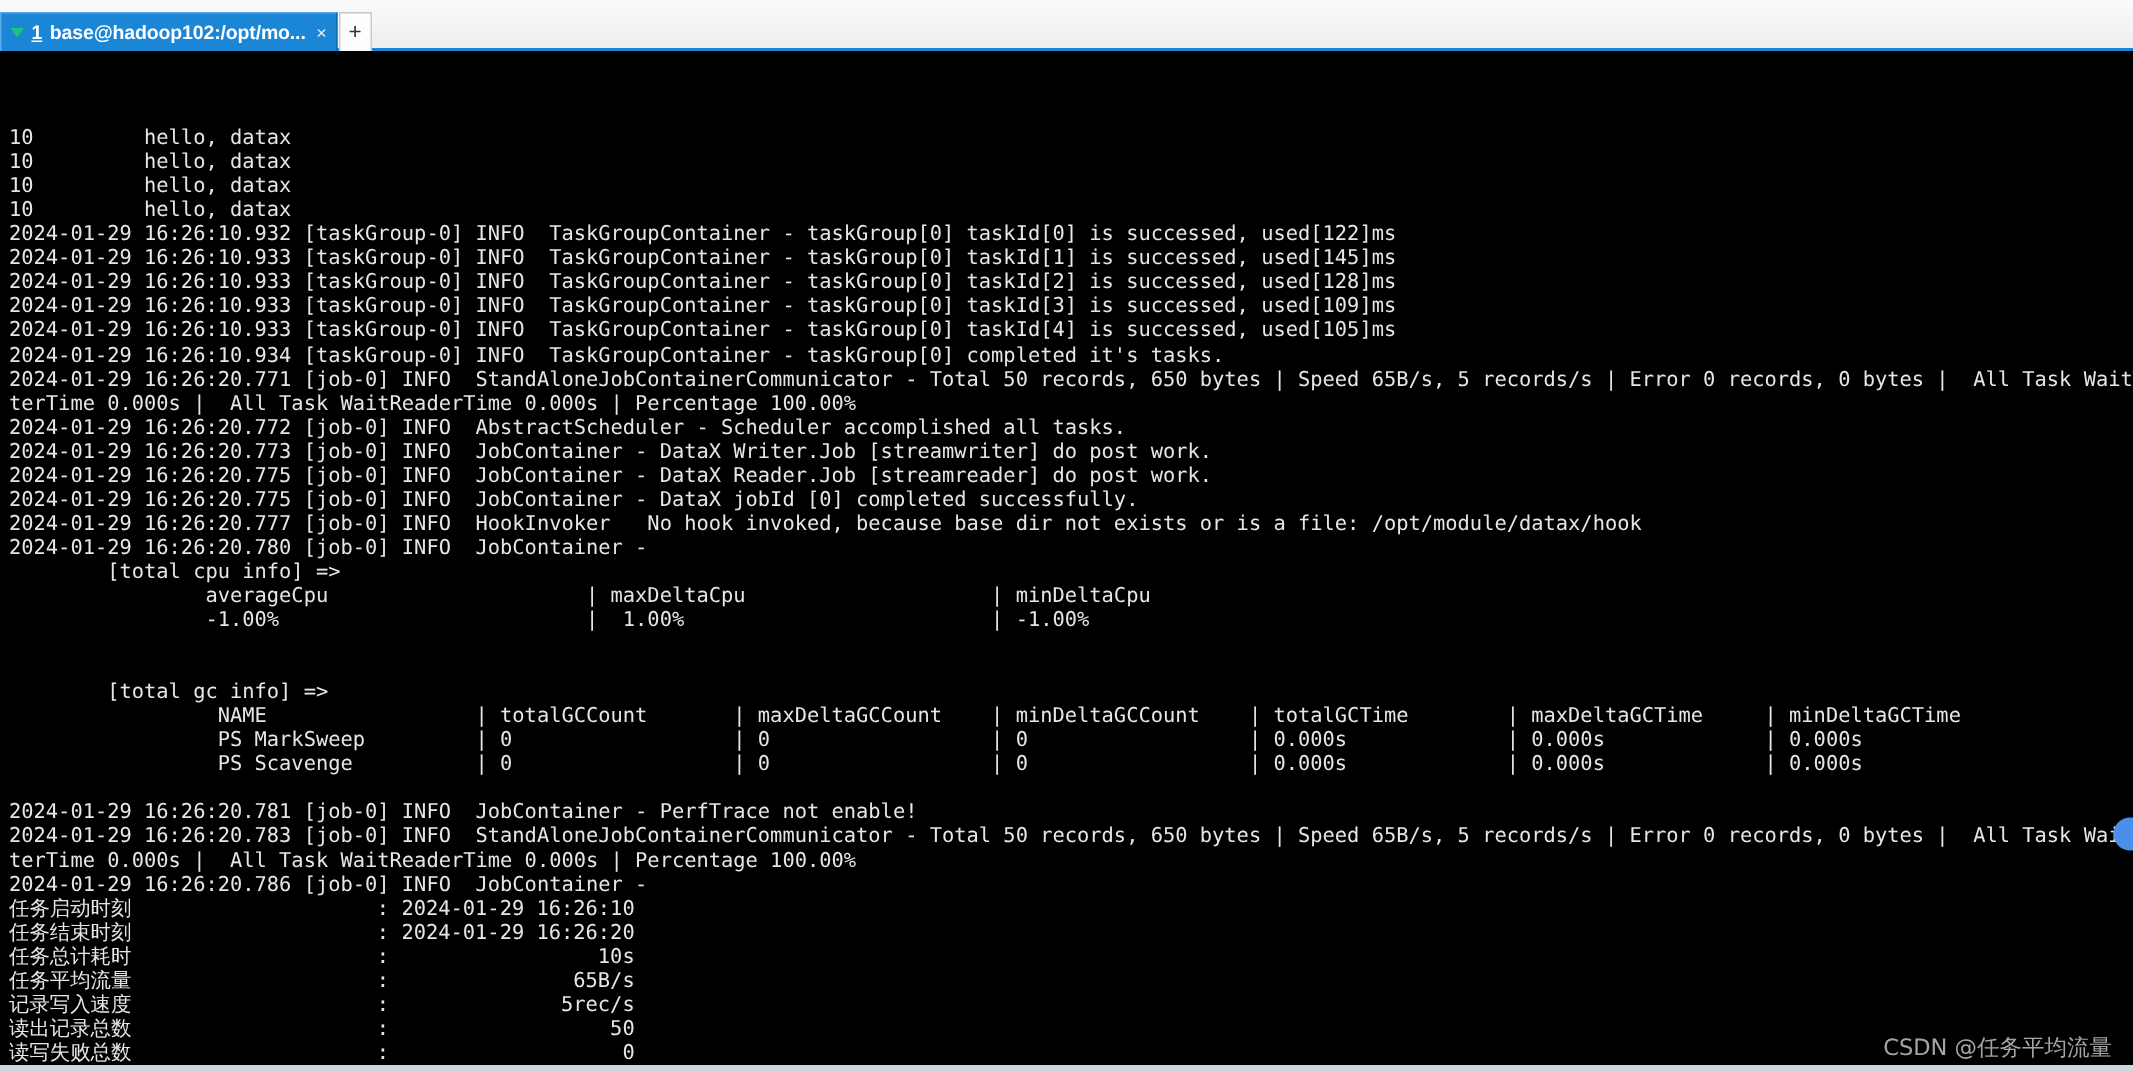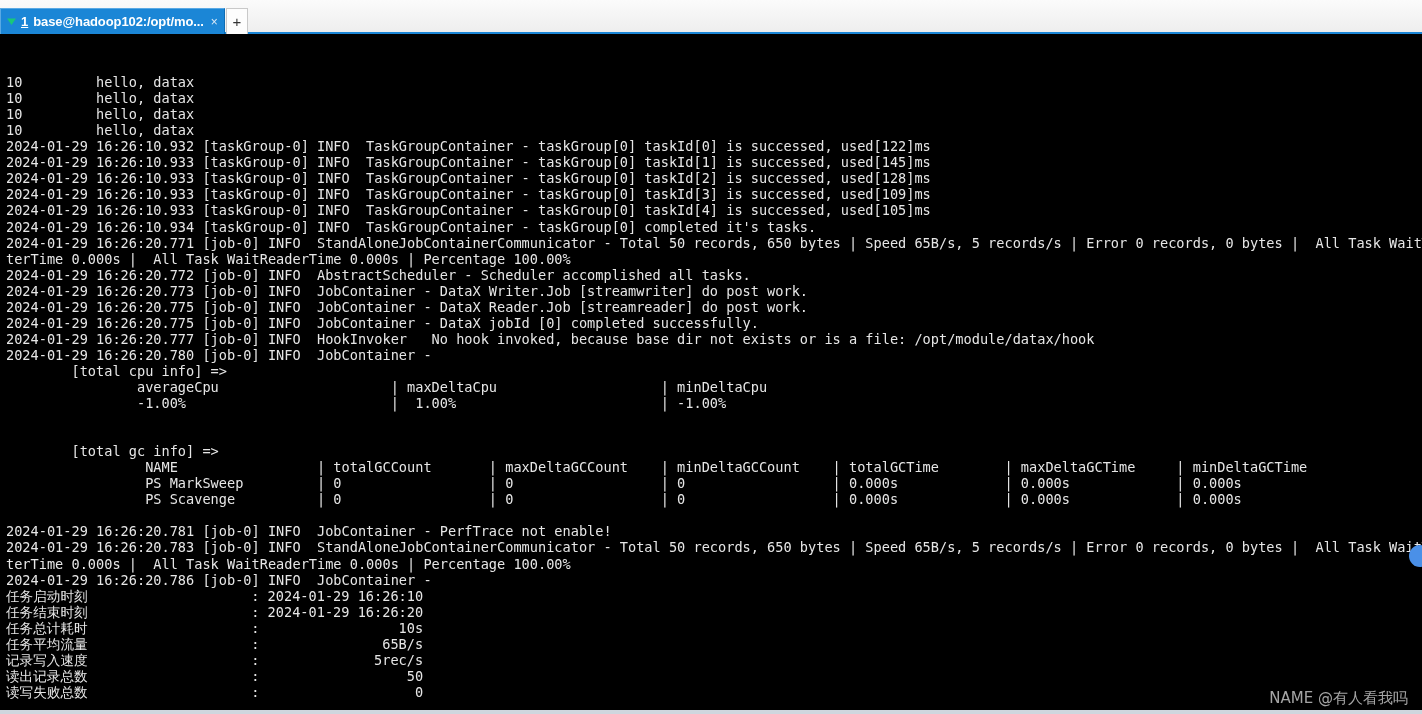--- a/index.html
+++ b/index.html
@@ -101,21 +101,21 @@
     top: 34px;
     width: 1422px;
     height: 680px;
     background: #000000;
     color: #e6e6e6;
     font-family: "DejaVu Sans Mono", "Liberation Mono", monospace;
     font-size: 13.6px;
     line-height: 16.05px;
     overflow: hidden;
     box-sizing: border-box;
-    padding: 8px 0 0 6px;
+    padding: 18px 0 0 6px;
     white-space: pre;
   }
   .line {
     height: 16.05px;
     white-space: pre;
     letter-spacing: 0px;
   }
   .line.blank { color: transparent; }
 
   
@@ -163,15 +163,15 @@
       <div class="tab-new">+</div>
     </div>
   </div>
 
   <div class="terminal">
     <div id="lines"><div class="line">10         hello, datax</div><div class="line">10         hello, datax</div><div class="line">10         hello, datax</div><div class="line">10         hello, datax</div><div class="line">2024-01-29 16:26:10.932 [taskGroup-0] INFO  TaskGroupContainer - taskGroup[0] taskId[0] is successed, used[122]ms</div><div class="line">2024-01-29 16:26:10.933 [taskGroup-0] INFO  TaskGroupContainer - taskGroup[0] taskId[1] is successed, used[145]ms</div><div class="line">2024-01-29 16:26:10.933 [taskGroup-0] INFO  TaskGroupContainer - taskGroup[0] taskId[2] is successed, used[128]ms</div><div class="line">2024-01-29 16:26:10.933 [taskGroup-0] INFO  TaskGroupContainer - taskGroup[0] taskId[3] is successed, used[109]ms</div><div class="line">2024-01-29 16:26:10.933 [taskGroup-0] INFO  TaskGroupContainer - taskGroup[0] taskId[4] is successed, used[105]ms</div><div class="line">2024-01-29 16:26:10.934 [taskGroup-0] INFO  TaskGroupContainer - taskGroup[0] completed it's tasks.</div><div class="line">2024-01-29 16:26:20.771 [job-0] INFO  StandAloneJobContainerCommunicator - Total 50 records, 650 bytes | Speed 65B/s, 5 records/s | Error 0 records, 0 bytes |  All Task WaitWri</div><div class="line">terTime 0.000s |  All Task WaitReaderTime 0.000s | Percentage 100.00%</div><div class="line">2024-01-29 16:26:20.772 [job-0] INFO  AbstractScheduler - Scheduler accomplished all tasks.</div><div class="line">2024-01-29 16:26:20.773 [job-0] INFO  JobContainer - DataX Writer.Job [streamwriter] do post work.</div><div class="line">2024-01-29 16:26:20.775 [job-0] INFO  JobContainer - DataX Reader.Job [streamreader] do post work.</div><div class="line">2024-01-29 16:26:20.775 [job-0] INFO  JobContainer - DataX jobId [0] completed successfully.</div><div class="line">2024-01-29 16:26:20.777 [job-0] INFO  HookInvoker   No hook invoked, because base dir not exists or is a file: /opt/module/datax/hook</div><div class="line">2024-01-29 16:26:20.780 [job-0] INFO  JobContainer - </div><div class="line">        [total cpu info] =&gt;</div><div class="line">                averageCpu                     | maxDeltaCpu                    | minDeltaCpu                    </div><div class="line">                -1.00%                         |  1.00%                         | -1.00%                         </div><div class="line blank"> </div><div class="line blank"> </div><div class="line">        [total gc info] =&gt;</div><div class="line">                 NAME                 | totalGCCount       | maxDeltaGCCount    | minDeltaGCCount    | totalGCTime        | maxDeltaGCTime     | minDeltaGCTime     </div><div class="line">                 PS MarkSweep         | 0                  | 0                  | 0                  | 0.000s             | 0.000s             | 0.000s             </div><div class="line">                 PS Scavenge          | 0                  | 0                  | 0                  | 0.000s             | 0.000s             | 0.000s             </div><div class="line blank"> </div><div class="line">2024-01-29 16:26:20.781 [job-0] INFO  JobContainer - PerfTrace not enable!</div><div class="line">2024-01-29 16:26:20.783 [job-0] INFO  StandAloneJobContainerCommunicator - Total 50 records, 650 bytes | Speed 65B/s, 5 records/s | Error 0 records, 0 bytes |  All Task WaitWri</div><div class="line">terTime 0.000s |  All Task WaitReaderTime 0.000s | Percentage 100.00%</div><div class="line">2024-01-29 16:26:20.786 [job-0] INFO  JobContainer - </div><div class="line">任务启动时刻                    : 2024-01-29 16:26:10</div><div class="line">任务结束时刻                    : 2024-01-29 16:26:20</div><div class="line">任务总计耗时                    :                 10s</div><div class="line">任务平均流量                    :               65B/s</div><div class="line">记录写入速度                    :              5rec/s</div><div class="line">读出记录总数                    :                  50</div><div class="line">读写失败总数                    :                   0</div><div class="line blank"> </div></div>
     
   </div>
 
   <div class="scroll-dot"></div>
-  <div class="watermark">NAME @有人看我吗</div>
+  <div class="watermark">CSDN @任务平均流量</div>
   <div class="bottom-strip"></div>
 </div>
 
 </body></html>

